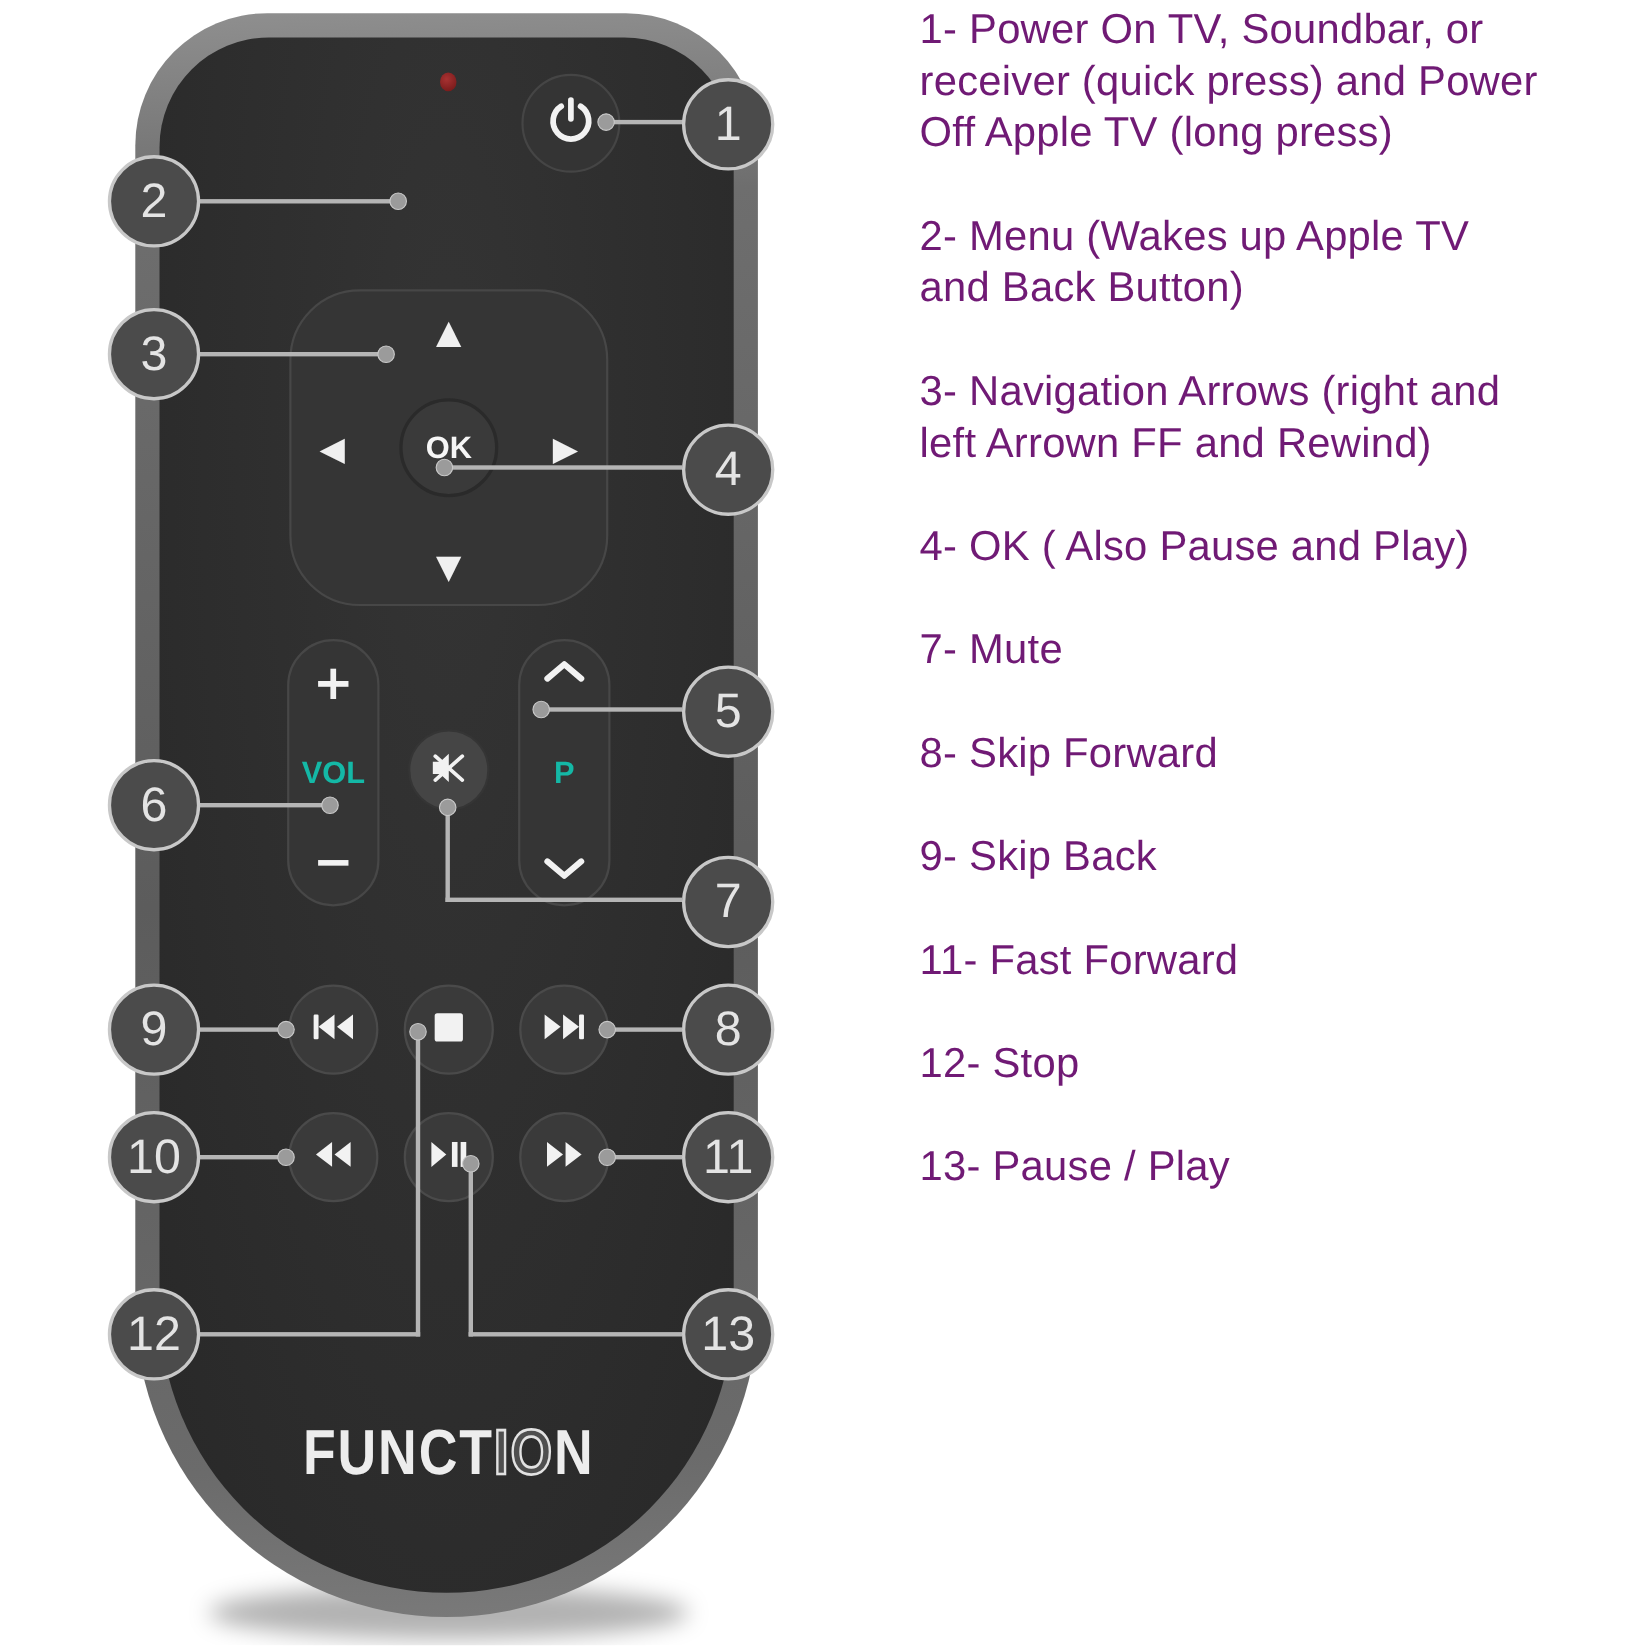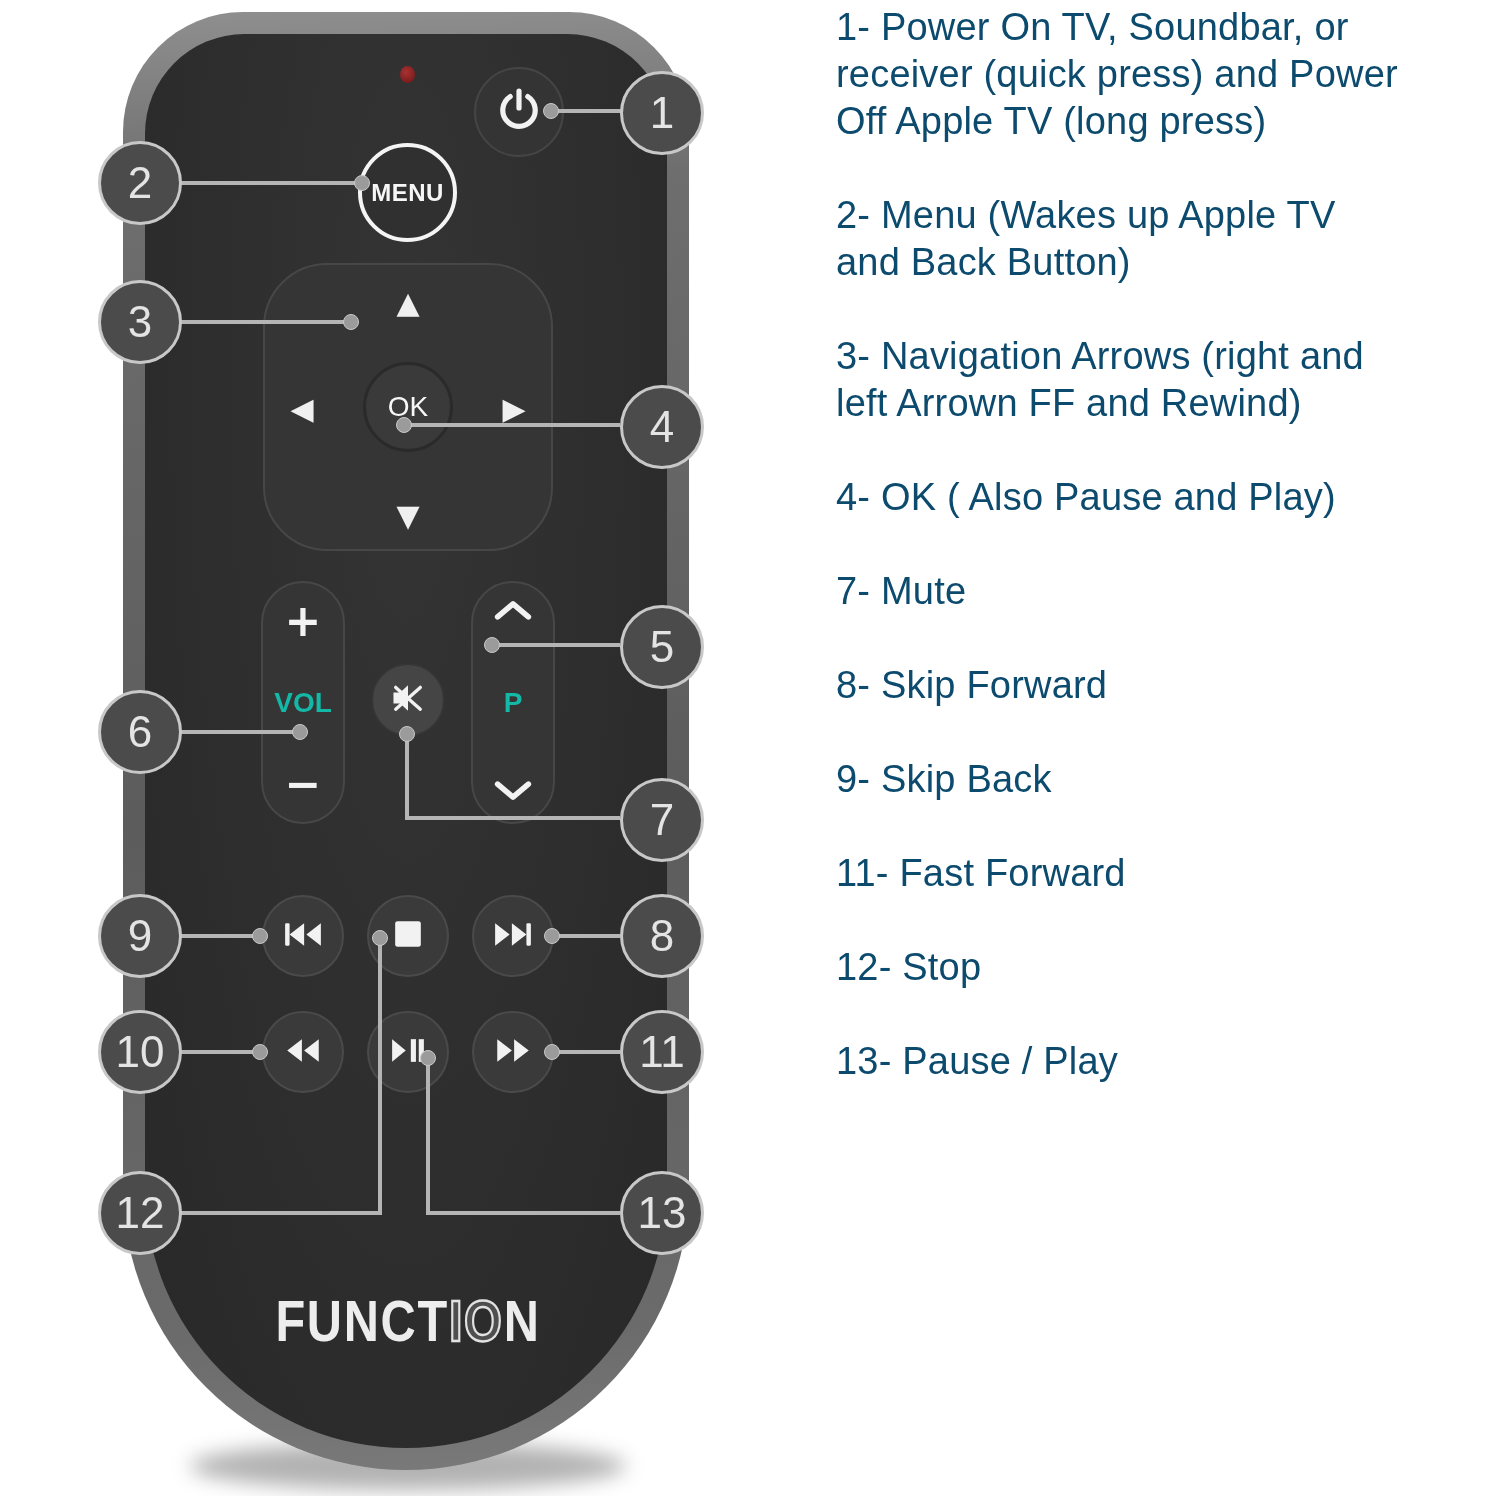--- a/index.html
+++ b/index.html
@@ -71,21 +71,21 @@
   .nav-arrow {
     position: absolute; width: 44px; height: 44px;
     display: flex; align-items: center; justify-content: center;
     color: #f0f0f0; font-size: 30px; z-index: 3;
     font-family: "DejaVu Sans", sans-serif;
   }
   .ok-btn {
     left: 363px; top: 362px; width: 90px; height: 90px;
     background: #3a3a3a; border: 3px solid #2a2a2a;
   }
-  .ok-btn span { color: #f6f6f6; font-size: 28px; font-weight: 400; }
+  .ok-btn span { color: #f6f6f6; font-size: 28px; font-weight: 700; }
   .pill {
     position: absolute; top: 581px; width: 84px; height: 243px;
     background: #353535; border: 2px solid #474747;
     border-radius: 42px; z-index: 2;
     display: flex; flex-direction: column; align-items: center;
     justify-content: space-between; padding: 16px 0;
   }
   .pill .sign {
     color: #f2f2f2; font-size: 44px; font-weight: 700; line-height: 1;
     font-family: "DejaVu Sans", sans-serif;
@@ -136,21 +136,21 @@
     position: absolute; width: 16px; height: 16px; border-radius: 50%;
     background: #9b9b9b; border: 1px solid #c9c9c9; z-index: 5;
   }
 
   
   .legend {
     position: absolute; left: 836px; top: 4px; width: 648px;
     z-index: 2;
   }
   .legend-item {
-    font-size: 38px; line-height: 47px; color: #0c4a6e;
+    font-size: 38px; line-height: 47px; color: #701a75;
     white-space: pre-line;
     margin-bottom: 47px;
     letter-spacing: 0.2px;
   }
   .legend-item:last-child { margin-bottom: 0; }
 </style>
 </head>
 <body>
 
 <div id="canvas">
@@ -164,23 +164,20 @@
 
   <div class="round-btn power-btn">
     <span>
       <svg width="48" height="48" viewBox="0 0 24 24">
         <path class="icon-stroke" stroke-width="2.6" d="M12 2.5 L12 11"></path>
         <path class="icon-stroke" stroke-width="2.6" d="M7.6 5.3 a8.1 8.1 0 1 0 8.8 0"></path>
       </svg>
     </span>
   </div>
 
-  <div class="round-btn menu-btn">
-    <span>MENU</span>
-  </div>
 
   <div class="nav-pad"></div>
   <div class="nav-arrow" style="left:386px; top:280px;">
       <span>▲</span>
     </div>
   <div class="nav-arrow" style="left:280px; top:386px;">
       <span>◀</span>
     </div>
   <div class="nav-arrow" style="left:492px; top:386px;">
       <span>▶</span>

